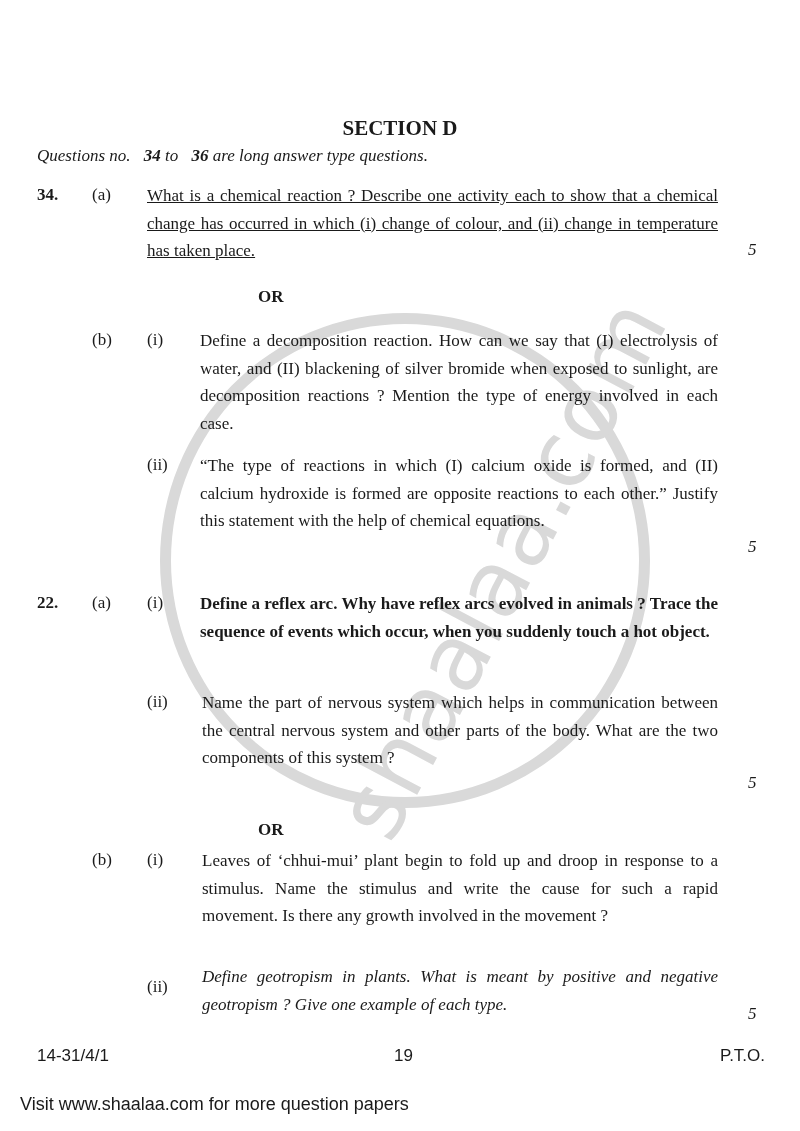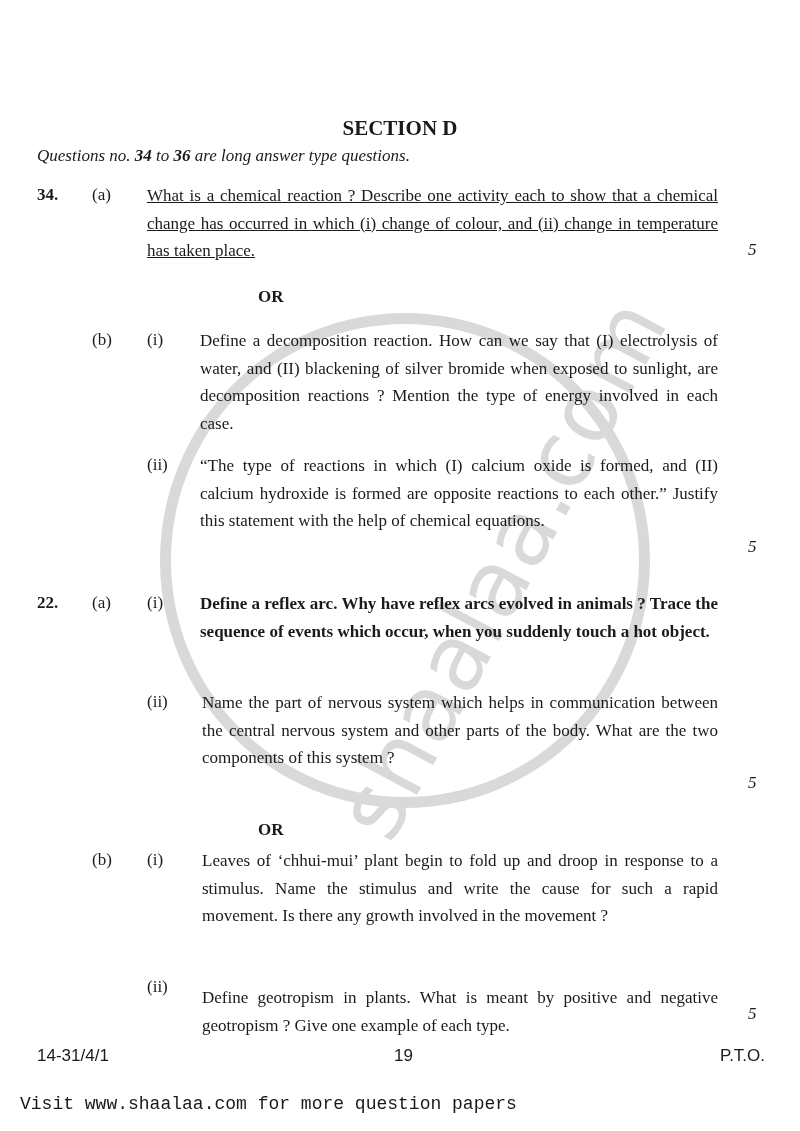--- a/index.html
+++ b/index.html
@@ -6,21 +6,21 @@
   body { width:800px; height:1131px; position:relative; overflow:hidden;
          font-family:"Liberation Serif", "DejaVu Serif", serif; color:#1a1a1a; }
   .watermark { position:absolute; left:160px; top:313px; width:490px; height:495px;
                border:11px solid #d9d9d9; border-radius:50%; box-sizing:border-box; z-index:0; }
   .wm-text { position:absolute; left:205px; top:515px; font-family:"DejaVu Sans", sans-serif;
              font-size:92px; color:#d9d9d9; transform:rotate(-62deg); transform-origin:center;
              white-space:nowrap; z-index:0; letter-spacing:1px; }
   .layer { position:absolute; z-index:1; }
   .section-title { left:0; width:800px; top:116px; text-align:center; font-weight:bold; font-size:21px; }
   .instr { left:37px; top:146px; font-style:italic; font-size:17px; font-family:"Liberation Serif", serif; }
-  .instr b { font-style:italic; }
+  .instr b { font-style:italic;margin-left:9px; }
   .qnum { font-weight:bold; font-size:17px; }
   .lbl { font-size:17px; }
   .para { font-size:17px; line-height:27.6px; text-align:justify; text-align-last:left; }
   .marks { font-style:italic; font-size:17px; }
   .or { font-weight:bold; font-size:17px; }
   .footer { font-family:"Liberation Sans", sans-serif; font-size:17px; color:#1a1a1a; }
   .visit { font-family:"Liberation Sans", sans-serif; font-size:18px; color:#1a1a1a; }
 </style>
 </head>
 <body>
@@ -55,20 +55,20 @@
 <div class="layer para" style="left:202px; top:689px; width:516px;">Name the part of nervous system which helps in communication between the central nervous system and other parts of the body. What are the two components of this system ?</div>
 <div class="layer marks" style="left:748px; top:773px;">5</div>
 
 <div class="layer or" style="left:258px; top:820px;">OR</div>
 
 <div class="layer lbl" style="left:92px; top:850px;">(b)</div>
 <div class="layer lbl" style="left:147px; top:850px;">(i)</div>
 <div class="layer para" style="left:202px; top:847px; width:516px;">Leaves of ‘chhui-mui’ plant begin to fold up and droop in response to a stimulus. Name the stimulus and write the cause for such a rapid movement. Is there any growth involved in the movement ?</div>
 
 <div class="layer lbl" style="left:147px; top:977px;">(ii)</div>
-<div class="layer para" style="left:202px; top:984px; width:516px;">Define geotropism in plants. What is meant by positive and negative geotropism ? Give one example of each type.</div>
+<div class="layer para" style="left:202px; top:963px; width:516px;font-style:italic;">Define geotropism in plants. What is meant by positive and negative geotropism ? Give one example of each type.</div>
 <div class="layer marks" style="left:748px; top:1004px;">5</div>
 
 <div class="layer footer" style="left:37px; top:1046px;">14-31/4/1</div>
 <div class="layer footer" style="left:394px; top:1046px;">19</div>
 <div class="layer footer" style="left:720px; top:1046px;">P.T.O.</div>
 
-<div class="layer visit" style="left:20px; top:1094px;font-family:Liberation Mono, monospace;">Visit www.shaalaa.com for more question papers</div>
+<div class="layer visit" style="left:20px; top:1094px;">Visit www.shaalaa.com for more question papers</div>
 
 </body></html>

